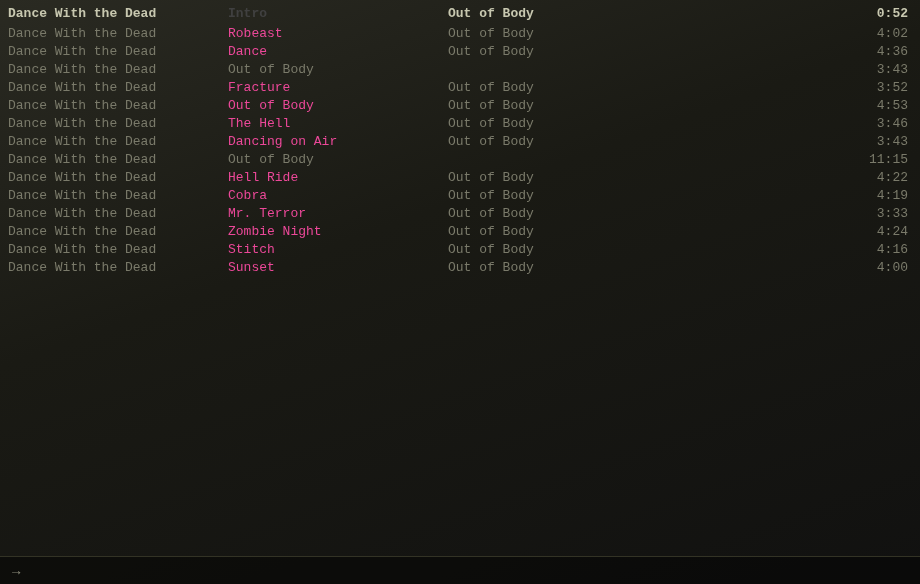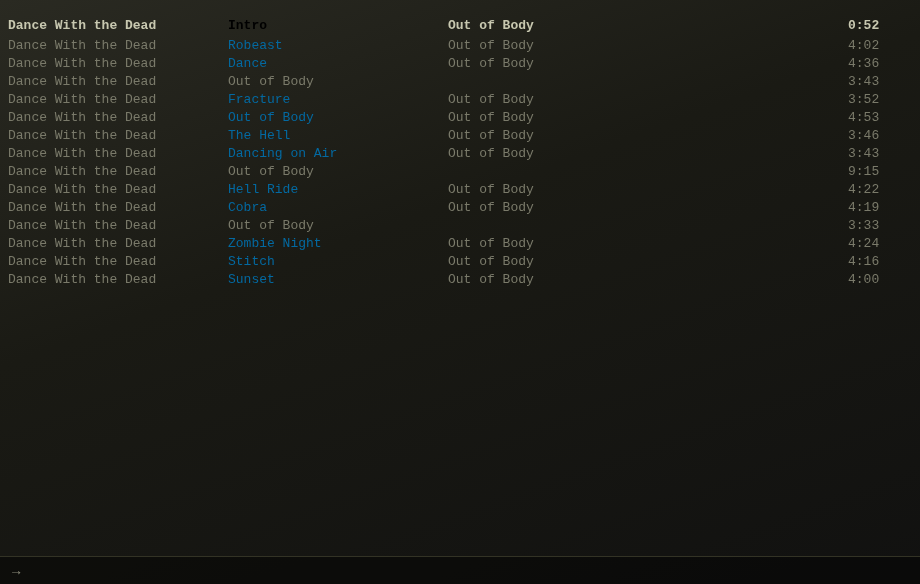--- a/index.html
+++ b/index.html
@@ -14,21 +14,21 @@
       background: linear-gradient(160deg, #2a2a22 0%, #1a1a14 40%, #111110 100%);
       font-family: 'Courier New', Courier, monospace;
       color: #8a8a7a;
       font-size: 13px;
       overflow: hidden;
       position: relative;
     }
 
     .track-list {
       width: 100%;
-      padding: 16px 0;
+      padding: 4px 0;
     }
 
     .track-row {
       display: flex;
       align-items: center;
       padding: 2px 12px 2px 8px;
       height: 18px;
       cursor: pointer;
     }
 
@@ -50,41 +50,42 @@
     .track-row.header .col-artist {
       color: #c8c8b0;
     }
 
     .col-title {
       width: 220px;
       flex-shrink: 0;
       white-space: nowrap;
       overflow: hidden;
       text-overflow: ellipsis;
-      color: #0369a1;
+      color: #ec4899;
     }
 
     .track-row.header .col-title {
-      color: #000000;
+      color: #404040;
     }
 
     .col-album {
       flex: 1;
       white-space: nowrap;
       overflow: hidden;
       text-overflow: ellipsis;
       color: #7a7a6a;
     }
 
     .track-row.header .col-album {
       color: #c8c8b0;
     }
 
     .col-duration {
       width: 60px;
+      text-align: right;
       flex-shrink: 0;
       color: #7a7a6a;
     }
 
     .track-row.header .col-duration {
       color: #c8c8b0;
     }
 
     .bottom-bar {
       position: absolute;
@@ -152,36 +153,37 @@
     </div>
     <div class="track-row">
       <div class="col-artist">Dance With the Dead</div>
       <div class="col-title">Dancing on Air</div>
       <div class="col-album">Out of Body</div>
       <div class="col-duration">3:43</div>
     </div>
     <div class="track-row">
       <div class="col-artist">Dance With the Dead</div>
       <div class="col-album">Out of Body</div>
-      <div class="col-duration">9:15</div>
+      <div class="col-duration">11:15</div>
     </div>
     <div class="track-row">
       <div class="col-artist">Dance With the Dead</div>
       <div class="col-title">Hell Ride</div>
       <div class="col-album">Out of Body</div>
       <div class="col-duration">4:22</div>
     </div>
     <div class="track-row">
       <div class="col-artist">Dance With the Dead</div>
       <div class="col-title">Cobra</div>
       <div class="col-album">Out of Body</div>
       <div class="col-duration">4:19</div>
     </div>
     <div class="track-row">
       <div class="col-artist">Dance With the Dead</div>
+      <div class="col-title">Mr. Terror</div>
       <div class="col-album">Out of Body</div>
       <div class="col-duration">3:33</div>
     </div>
     <div class="track-row">
       <div class="col-artist">Dance With the Dead</div>
       <div class="col-title">Zombie Night</div>
       <div class="col-album">Out of Body</div>
       <div class="col-duration">4:24</div>
     </div>
     <div class="track-row">

